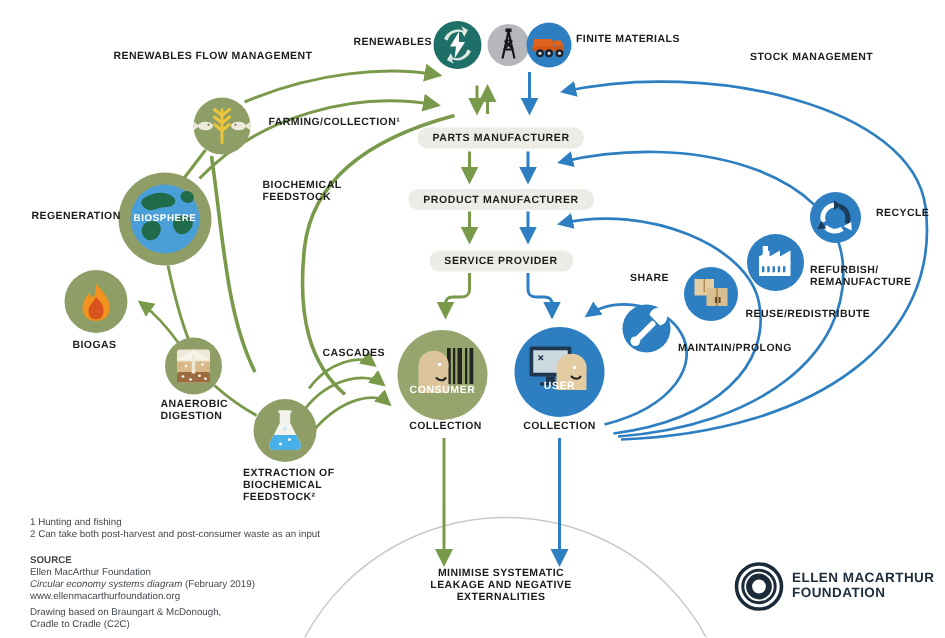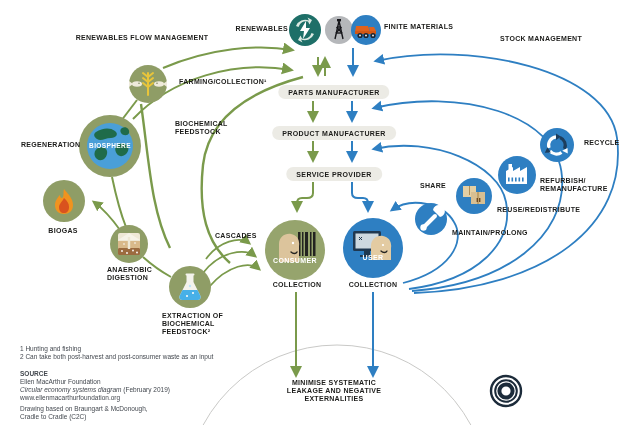--- a/index.html
+++ b/index.html
@@ -323,14 +323,18 @@
 
   <div style="position:absolute;left:487px;top:372px;width:38px;height:38px;">
     <svg width="38" height="38" viewBox="-19 -19 38 38">
       <g fill="none" stroke="#1c2b3a">
         <circle cx="0" cy="0" r="15" stroke-width="2.4"></circle>
         <circle cx="0" cy="0" r="10.8" stroke-width="2"></circle>
         <circle cx="0" cy="0" r="6.6" stroke-width="4"></circle>
       </g>
     </svg>
   </div>
+  <div class="logo-text" style="left:528px;top:380px;">
+    <div>ELLEN MACARTHUR</div>
+      <div>FOUNDATION</div>
+  </div>
 
 </div>
 
 </body></html>

